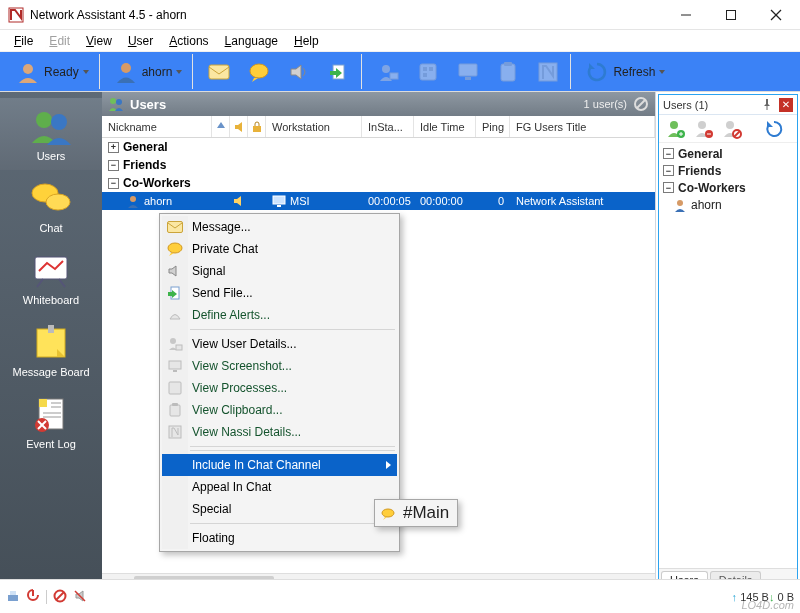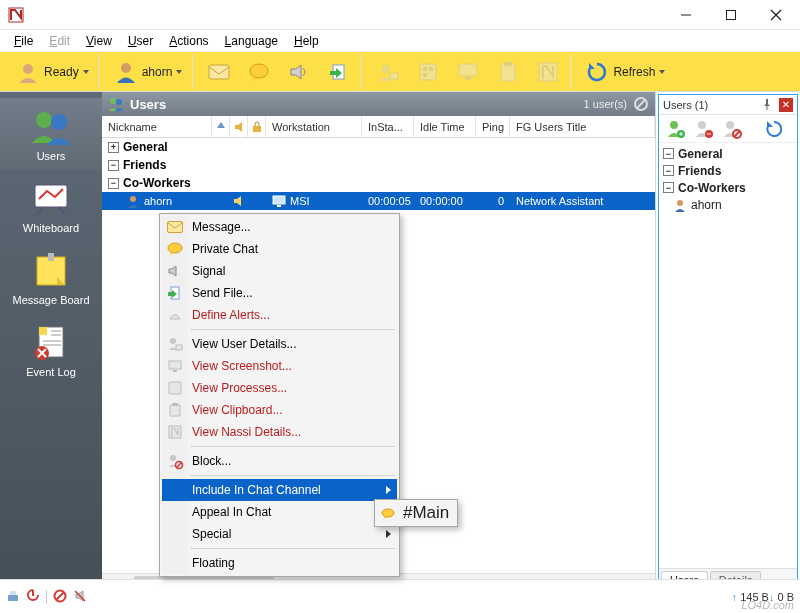--- a/index.html
+++ b/index.html
@@ -54,21 +54,21 @@
   .menubar .menu-item u { text-decoration: underline; }
 
   
   .toolbar {
     height: 40px;
     display: flex;
     align-items: flex-end;
     padding: 2px 6px;
     gap: 4px;
     border-bottom: 1px solid #dcdcdc;
-    background: #fde047;
+    background: #3b82f6;
   }
   .tb-group { display:flex; align-items:center; gap:4px; padding:0 4px; border-right:1px solid #e2e2e2; height:100%; }
   .tb-group:last-child{border-right:none;}
   .tb-btn {
     display: flex; align-items: center;
     padding: 3px 6px;
     border-radius: 3px;
     gap: 4px;
     height: 30px;
   }
@@ -207,21 +207,21 @@
     box-shadow:3px 3px 6px rgba(0,0,0,.25);
     padding:2px;
     z-index:50;
   }
   .context-menu .cm-iconcol{
     position:absolute;left:2px;top:2px;bottom:2px;width:26px;background:#f0f0f0;
   }
   .cm-item{
     position:relative;display:flex;align-items:center;height:22px;padding-left:30px;padding-right:18px;font-size:12px;color:#000;
   }
-  .cm-item.disabled{color:#b91c1c;}
+  .cm-item.disabled{color:#14532d;}
   .cm-item.highlight{background:#0a63c9;color:#fff;}
   .cm-item .cm-arrow{
     position:absolute;right:6px;top:50%;transform:translateY(-50%);
     width:0;height:0;border-top:4px solid transparent;border-bottom:4px solid transparent;border-left:5px solid #333;
   }
   .cm-item.highlight .cm-arrow{border-left-color:#fff;}
   .cm-sep{height:1px;margin:3px 2px 3px 28px;background:#d5d5d5;}
   .cm-icon{position:absolute;left:5px;top:50%;transform:translateY(-50%);width:16px;height:16px;display:flex;align-items:center;justify-content:center;}
 
   .submenu{
@@ -242,20 +242,21 @@
 </head>
 <body>
 
 <div class="titlebar">
   <div class="app-icon">
     <svg width="16" height="16">
         <rect x="1" y="1" width="14" height="14" fill="#fff" stroke="#b02a28"></rect>
         <path d="M3 13 L3 3 L7 3 L13 11 L13 3" stroke="#b02a28" stroke-width="2" fill="none"></path>
       </svg>
   </div>
+  <div class="title-text">Network Assistant 4.5 - ahorn</div>
   <div class="spacer"></div>
   <div class="win-btn">
     <svg width="10" height="10">
         <line x1="0" y1="5" x2="10" y2="5" stroke="#222" stroke-width="1"></line>
       </svg>
   </div>
   <div class="win-btn">
     <svg width="10" height="10">
         <rect x="0.5" y="0.5" width="9" height="9" fill="none" stroke="#222"></rect>
       </svg>
@@ -402,20 +403,29 @@
     <div class="nav-item active">
       <div class="nav-icon">
         <svg width="44" height="36">
             <circle cx="15" cy="11" r="8" fill="#5fae4c"></circle>
             <path d="M3 34 Q15 20 27 34" fill="#5fae4c"></path>
             <circle cx="30" cy="13" r="8" fill="#3a77c4"></circle>
             <path d="M18 36 Q30 22 42 36" fill="#3a77c4"></path>
           </svg>
       </div>
       <div class="nav-label">Users</div>
+    </div>
+    <div class="nav-item">
+      <div class="nav-icon">
+        <svg width="44" height="36">
+            <ellipse cx="16" cy="12" rx="13" ry="9" fill="#ffd23a" stroke="#d9a321"></ellipse>
+            <ellipse cx="29" cy="21" rx="12" ry="8" fill="#ffda55" stroke="#d9a321"></ellipse>
+          </svg>
+      </div>
+      <div class="nav-label">Chat</div>
     </div>
     <div class="nav-item">
       <div class="nav-icon">
         <svg width="44" height="36">
             <rect x="6" y="4" width="32" height="22" rx="2" fill="#fff" stroke="#557"></rect>
             <line x1="14" y1="26" x2="8" y2="34" stroke="#557" stroke-width="2"></line>
             <line x1="30" y1="26" x2="36" y2="34" stroke="#557" stroke-width="2"></line>
             <path d="M10 18 L18 10 L26 16 L34 8" stroke="#d33" fill="none" stroke-width="2"></path>
           </svg>
       </div>
@@ -701,31 +711,20 @@
   <div class="cm-item disabled">
     <span class="cm-icon">
         <svg width="14" height="14">
           <rect x="1" y="1" width="12" height="12" fill="#e6e6e6" stroke="#bcbcbc"></rect>
           <path d="M4 12 L4 3 L6 3 L10 10 L10 3" stroke="#bcbcbc" fill="none"></path>
         </svg>
       </span>
     <span>View Nassi Details...</span>
   </div>
   <div class="cm-sep"></div>
-  <div class="cm-item">
-    <span class="cm-icon">
-        <svg width="16" height="16">
-          <circle cx="6" cy="5" r="3" fill="#c7c7c7"></circle>
-          <path d="M2 14 Q6 9 10 14" fill="#c7c7c7"></path>
-          <circle cx="12" cy="12" r="3.5" fill="none" stroke="#d23a33" stroke-width="1.6"></circle>
-          <line x1="9.5" y1="14.5" x2="14.5" y2="9.5" stroke="#d23a33" stroke-width="1.6"></line>
-        </svg>
-      </span>
-    <span>Block...</span>
-  </div>
   <div class="cm-sep"></div>
   <div class="cm-item highlight">
     <span>Include In Chat Channel</span>
     <span class="cm-arrow"></span>
   </div>
   <div class="cm-item">
     <span>Appeal In Chat</span>
   </div>
   <div class="cm-item">
     <span>Special</span>

